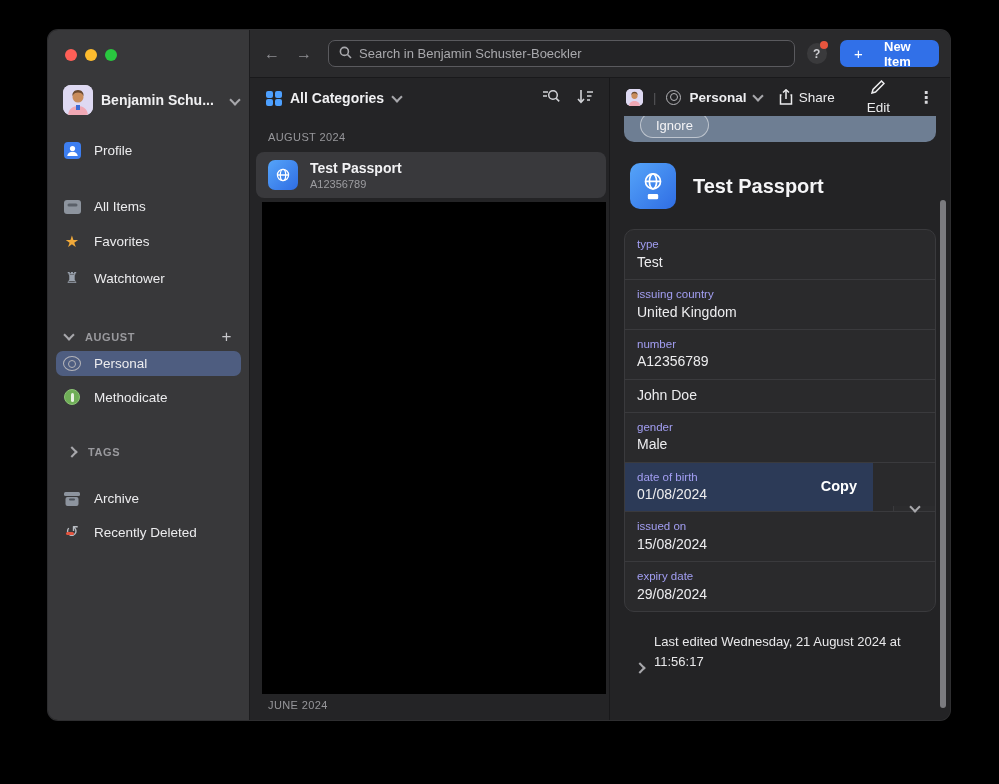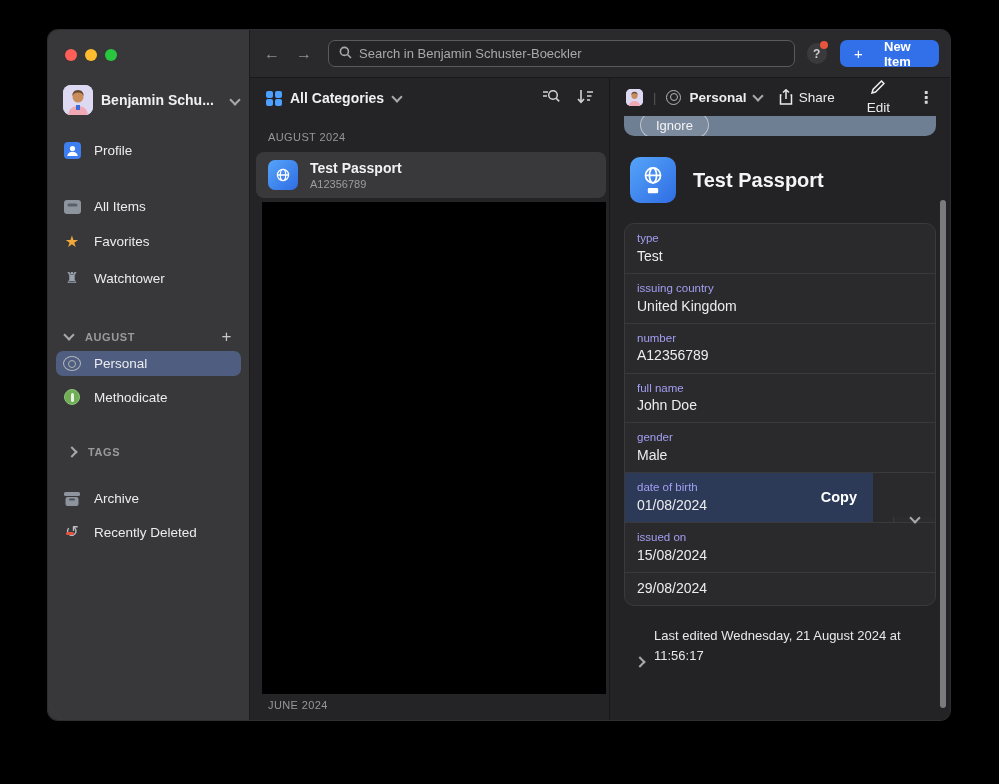--- a/index.html
+++ b/index.html
@@ -77,21 +77,21 @@
   .avatar.small { width:17px; height:17px; border-radius:5px; }
   .vbar { color:#56565a; font-size:13px; margin:0 2px; }
   .d-vault { color:#ededf0; font-size:13.5px; font-weight:600; }
   .d-head .spacer { flex:1; }
   .hbtn { display:flex; align-items:center; gap:6px; color:#ececee; font-size:13.5px; }
   .hbtn + .hbtn { margin-left:24px;flex-direction:column; }
   .kebab { color:#d8d8dc; font-size:16px; font-weight:700; margin-left:20px; }
   .dial { width:15px; height:15px; border-radius:50%; border:1.5px solid #b4b4b8; display:flex; align-items:center; justify-content:center; }
   .dial::after { content:""; width:6px; height:6px; border-radius:50%; border:1.5px solid #b4b4b8; }
 
-  .banner { margin:0 14px; height:20px; flex:none; background:#6e7e93; border-radius:0 0 10px 10px; overflow:hidden; position:relative; }
+  .banner { margin:0 14px; height:26px; flex:none; background:#6e7e93; border-radius:0 0 10px 10px; overflow:hidden; position:relative; }
   .ignore { position:absolute; left:16px; top:-4px; height:26px; padding:0 15px; border-radius:13px;
     border:1px solid rgba(255,255,255,.5); background:rgba(255,255,255,.10); color:#f4f4f6; font-size:13px;
     display:flex; align-items:center; }
 
   .d-title { display:flex; align-items:center; gap:17px; padding:21px 16px 16px 20px; }
   .d-title-text { color:#f5f5f7; font-size:20px; font-weight:700; }
 
   .fields { margin:4px 14px 0; border:1px solid #3a3a3d; border-radius:10px; background:#2a2a2c; overflow:hidden; }
   .frow { padding:6px 12px 8px; border-top:1px solid #3a3a3d; }
   .frow:first-child { border-top:none; }
@@ -346,21 +346,20 @@
             </div>
             <div class="frow">
               <div class="flabel">issuing country</div>
               <div class="fvalue">United Kingdom</div>
             </div>
             <div class="frow">
               <div class="flabel">number</div>
               <div class="fvalue">A12356789</div>
             </div>
             <div class="frow">
-              <div class="flabel">full name</div>
               <div class="fvalue">John Doe</div>
             </div>
             <div class="frow">
               <div class="flabel">gender</div>
               <div class="fvalue">Male</div>
             </div>
             <div class="frow hl">
               <div class="hl-main">
                 <div class="hl-text">
                   <div class="flabel">date of birth</div>
@@ -370,20 +369,21 @@
               </div>
               <div class="hl-chev">
                 <div class="chev" style="margin-top:-3px"></div>
               </div>
             </div>
             <div class="frow">
               <div class="flabel">issued on</div>
               <div class="fvalue">15/08/2024</div>
             </div>
             <div class="frow">
+              <div class="flabel">expiry date</div>
               <div class="fvalue">29/08/2024</div>
             </div>
           </div>
 
           <div class="last-edited">
             <div class="chev right"></div>
             <div class="le-text">Last edited Wednesday, 21 August 2024 at 11:56:17</div>
           </div>
 
           <div class="scrollthumb"></div>

